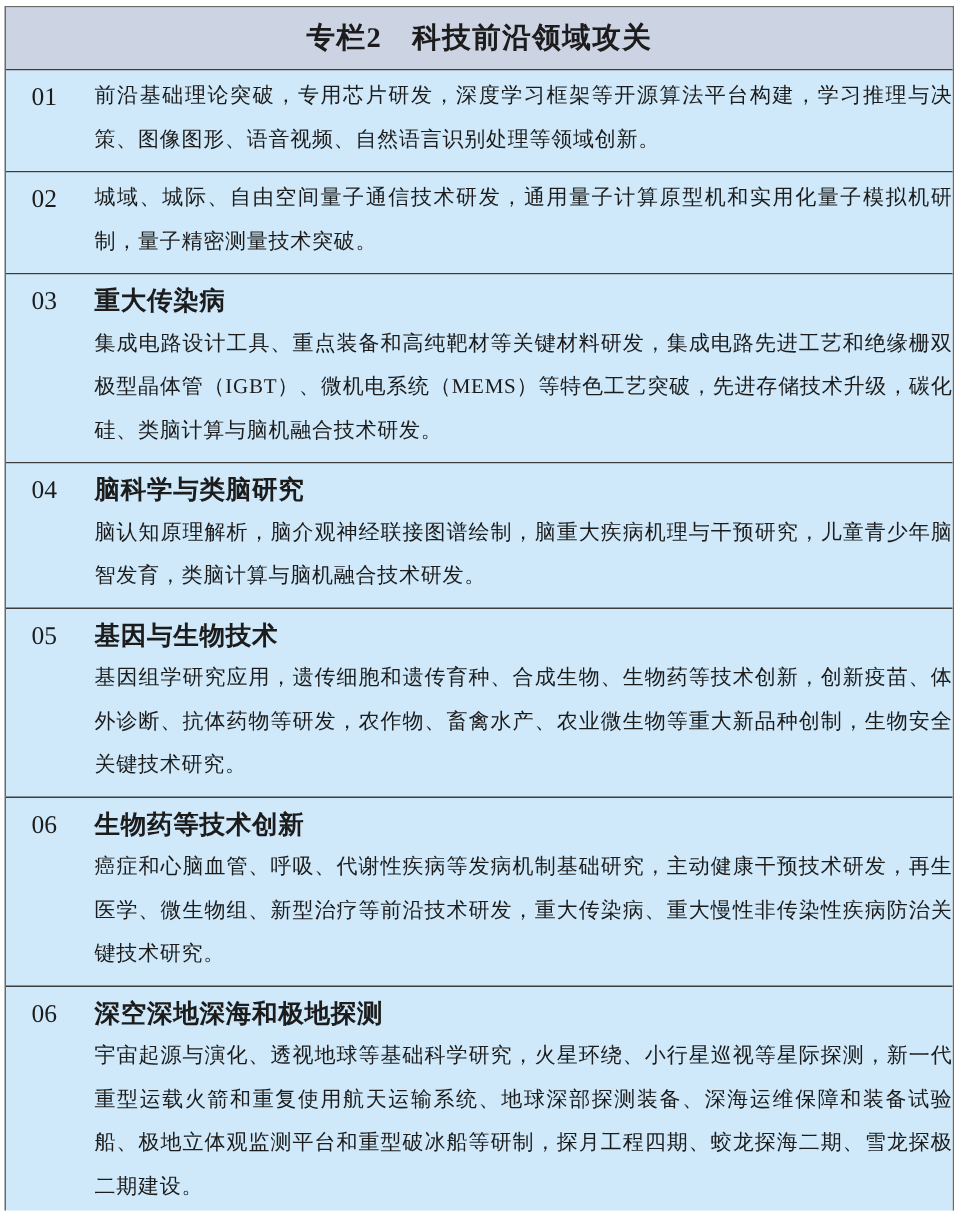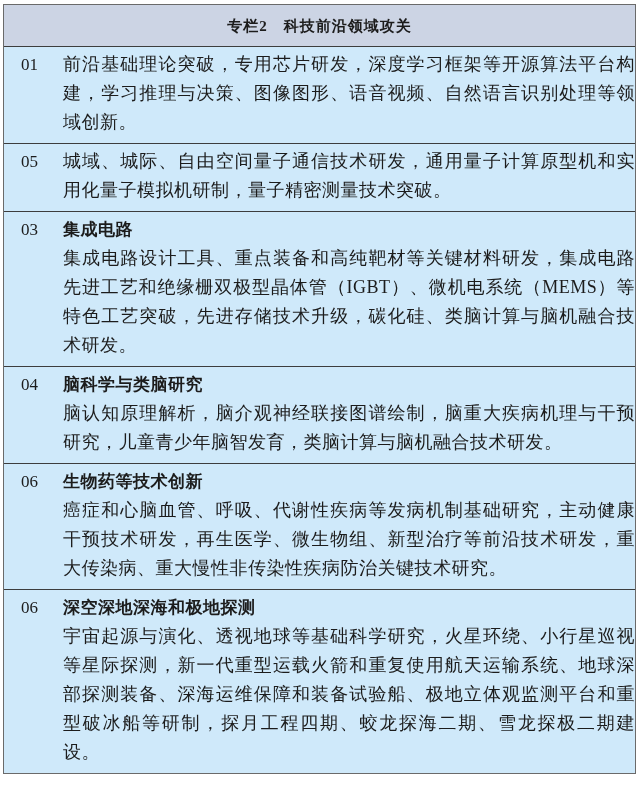--- a/index.html
+++ b/index.html
@@ -19,21 +19,21 @@
     color:var(--text);
   }
   .panel{
     margin:4px 4px 6px 3px;
     border:1px solid var(--border);
   }
   .panel-header{
     background:var(--header-bg);
     border-bottom:1px solid var(--divider);
     text-align:center;
-    font-size:15px;
+    font-size:19px;
     font-weight:600;
     letter-spacing:1px;
     padding:9px 0 8px 0;
     line-height:24px;
   }
   .item{
     position:relative;
     background:var(--body-bg);
     border-bottom:1px solid var(--divider);
     padding:3px 0 6px 59px;
@@ -46,56 +46,61 @@
     font-size:17px;
     line-height:29px;
   }
   .item-title{
     font-size:17px;
     font-weight:600;
     line-height:29px;
     letter-spacing:0.5px;
   }
   .item-body{
-    font-size:18px;
+    font-size:14px;
     line-height:29px;
     letter-spacing:0.5px;
     text-align:justify;
     text-justify:inter-ideograph;
   }
 </style>
 </head>
 <body>
 
 <div class="panel">
 
   <div class="panel-header">专栏2　科技前沿领域攻关</div>
 
   <div class="item">
     <span class="item-num">01</span>
     <div class="item-body">前沿基础理论突破，专用芯片研发，深度学习框架等开源算法平台构建，学习推理与决策、图像图形、语音视频、自然语言识别处理等领域创新。</div>
   </div>
 
   <div class="item">
-    <span class="item-num">05</span>
+    <span class="item-num">02</span>
     <div class="item-body">城域、城际、自由空间量子通信技术研发，通用量子计算原型机和实用化量子模拟机研制，量子精密测量技术突破。</div>
   </div>
 
   <div class="item">
     <span class="item-num">03</span>
-    <div class="item-title">集成电路</div>
+    <div class="item-title">重大传染病</div>
     <div class="item-body">集成电路设计工具、重点装备和高纯靶材等关键材料研发，集成电路先进工艺和绝缘栅双极型晶体管（IGBT）、微机电系统（MEMS）等特色工艺突破，先进存储技术升级，碳化硅、类脑计算与脑机融合技术研发。</div>
   </div>
 
   <div class="item">
     <span class="item-num">04</span>
     <div class="item-title">脑科学与类脑研究</div>
     <div class="item-body">脑认知原理解析，脑介观神经联接图谱绘制，脑重大疾病机理与干预研究，儿童青少年脑智发育，类脑计算与脑机融合技术研发。</div>
   </div>
 
+  <div class="item">
+    <span class="item-num">05</span>
+    <div class="item-title">基因与生物技术</div>
+    <div class="item-body">基因组学研究应用，遗传细胞和遗传育种、合成生物、生物药等技术创新，创新疫苗、体外诊断、抗体药物等研发，农作物、畜禽水产、农业微生物等重大新品种创制，生物安全关键技术研究。</div>
+  </div>
 
   <div class="item">
     <span class="item-num">06</span>
     <div class="item-title">生物药等技术创新</div>
     <div class="item-body">癌症和心脑血管、呼吸、代谢性疾病等发病机制基础研究，主动健康干预技术研发，再生医学、微生物组、新型治疗等前沿技术研发，重大传染病、重大慢性非传染性疾病防治关键技术研究。</div>
   </div>
 
   <div class="item">
     <span class="item-num">06</span>
     <div class="item-title">深空深地深海和极地探测</div>

